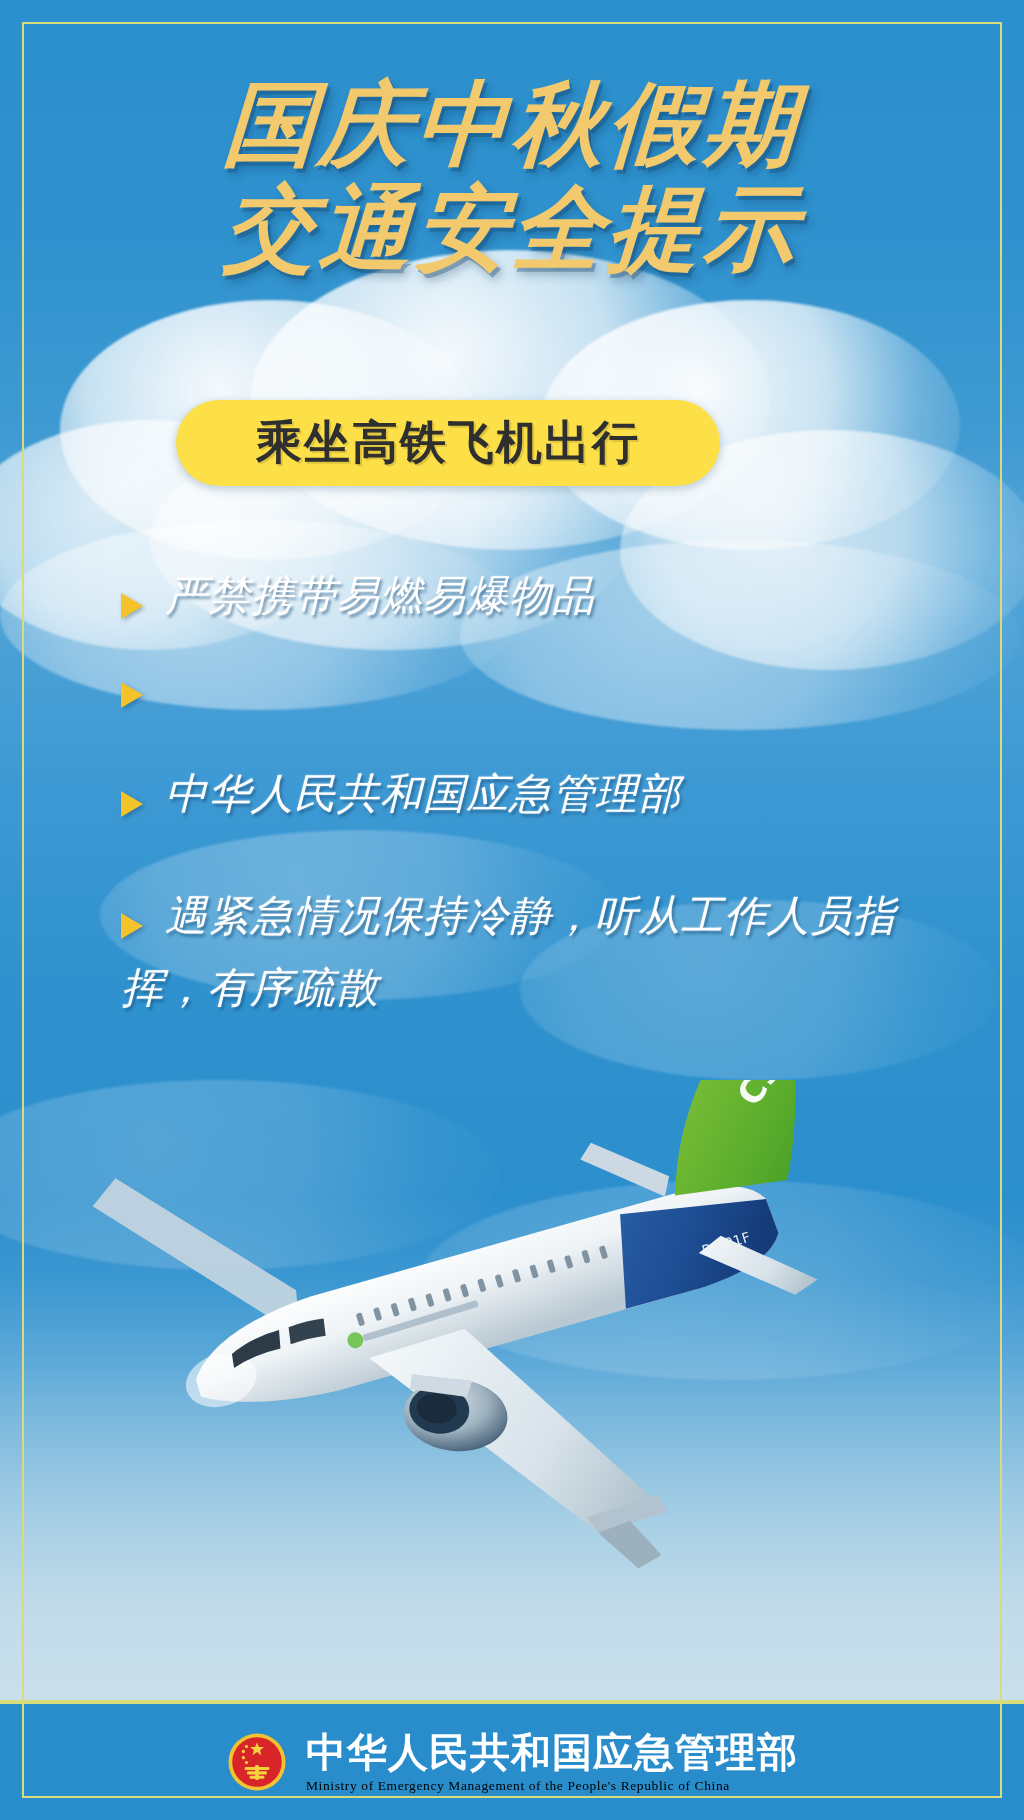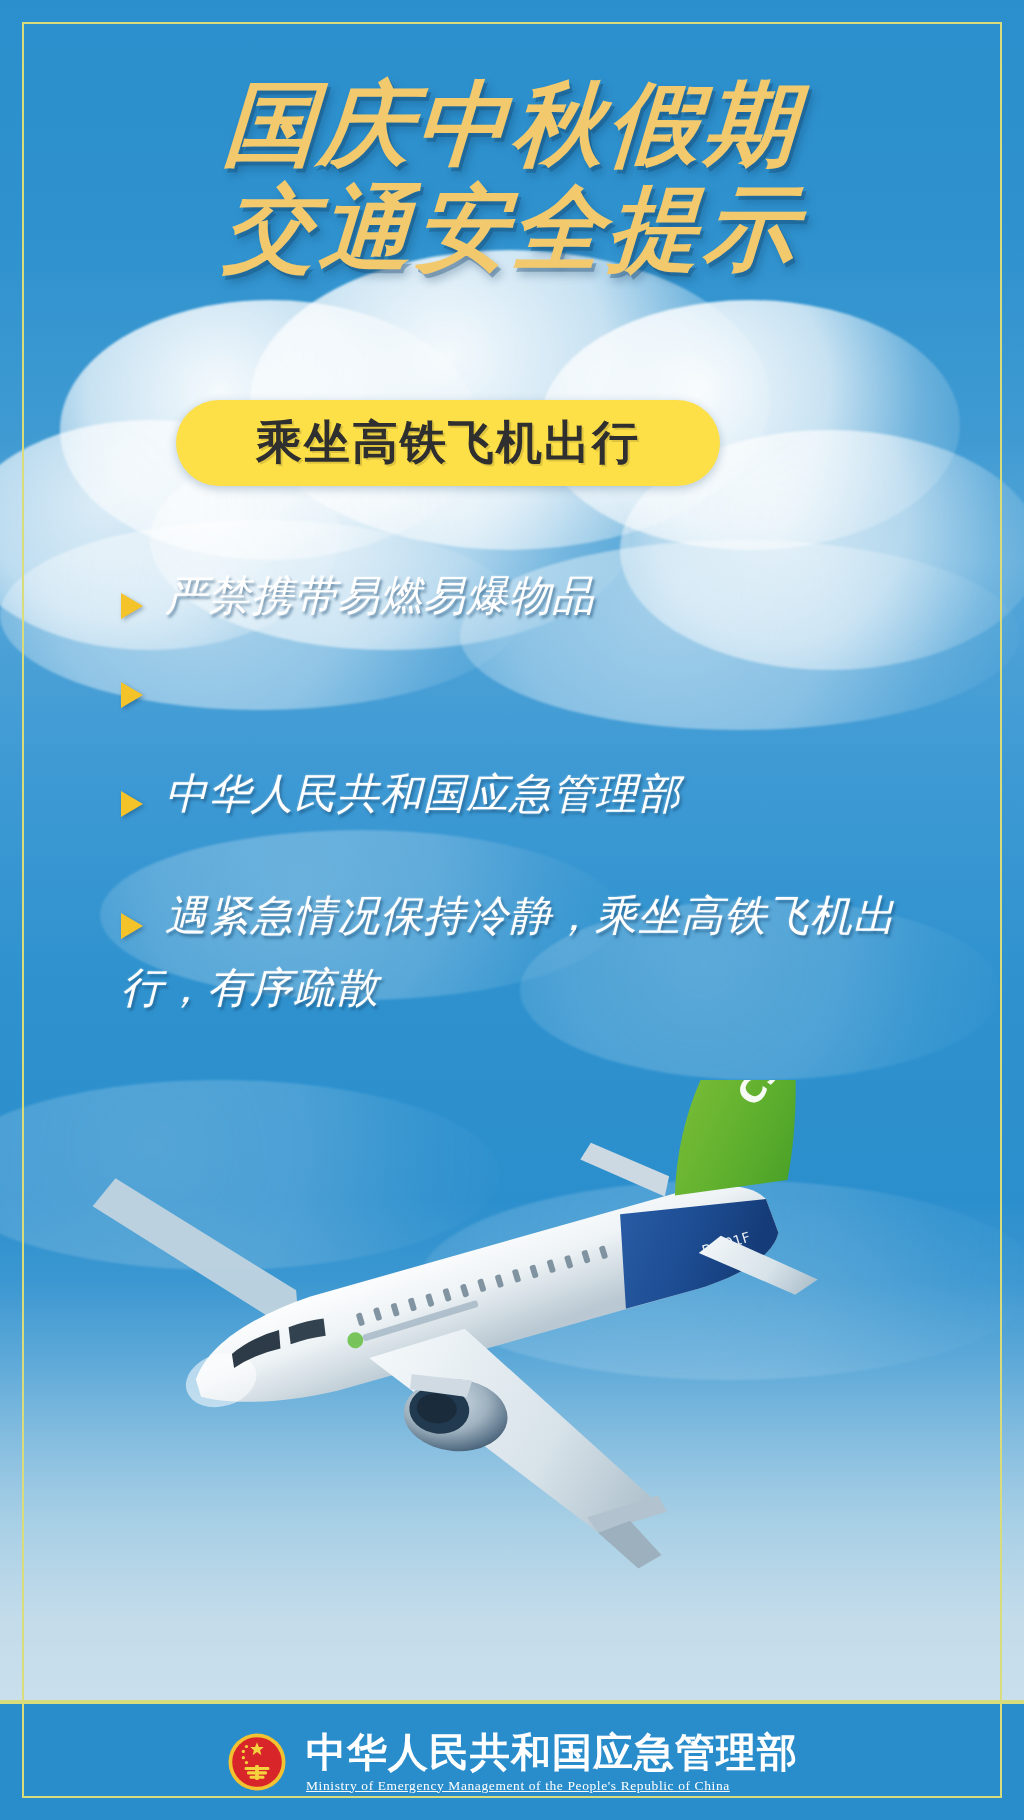--- a/index.html
+++ b/index.html
@@ -175,24 +175,23 @@
     font-weight:bold;
     font-size:40px;
     line-height:44px;
     color:#ffffff;
     letter-spacing:1px;
   }
   .footer-en{
     font-family:"Liberation Serif","DejaVu Serif",serif;
     font-size:13.5px;
     line-height:18px;
-    color:#ffffff;
+    color:#000000;
     letter-spacing:.6px;
     margin-top:3px;
-    text-decoration:underline;
   }
 </style>
 </head>
 <body>
 
 <div id="poster">
 
   <div class="sky-base"></div>
   <div class="cloud c1"></div>
   <div class="cloud c2"></div>
@@ -221,21 +220,21 @@
     <div class="item">
       <span class="marker"></span><span class="item-text">严禁携带易燃易爆物品</span>
     </div>
     <div class="item">
       <span class="marker"></span>
     </div>
     <div class="item">
       <span class="marker"></span><span class="item-text">中华人民共和国应急管理部</span>
     </div>
     <div class="item">
-      <span class="marker"></span><span class="item-text">遇紧急情况保持冷静，乘坐高铁飞机出行，有序疏散</span>
+      <span class="marker"></span><span class="item-text">遇紧急情况保持冷静，听从工作人员指挥，有序疏散</span>
     </div>
   </div>
 
   <svg class="plane" viewBox="0 0 880 520">
     <defs>
       <linearGradient id="fus" x1="0" y1="0" x2="0.3" y2="1">
         <stop offset="0%" stop-color="#ffffff"></stop>
         <stop offset="45%" stop-color="#eef3f6"></stop>
         <stop offset="100%" stop-color="#b9c8d2"></stop>
       </linearGradient>

